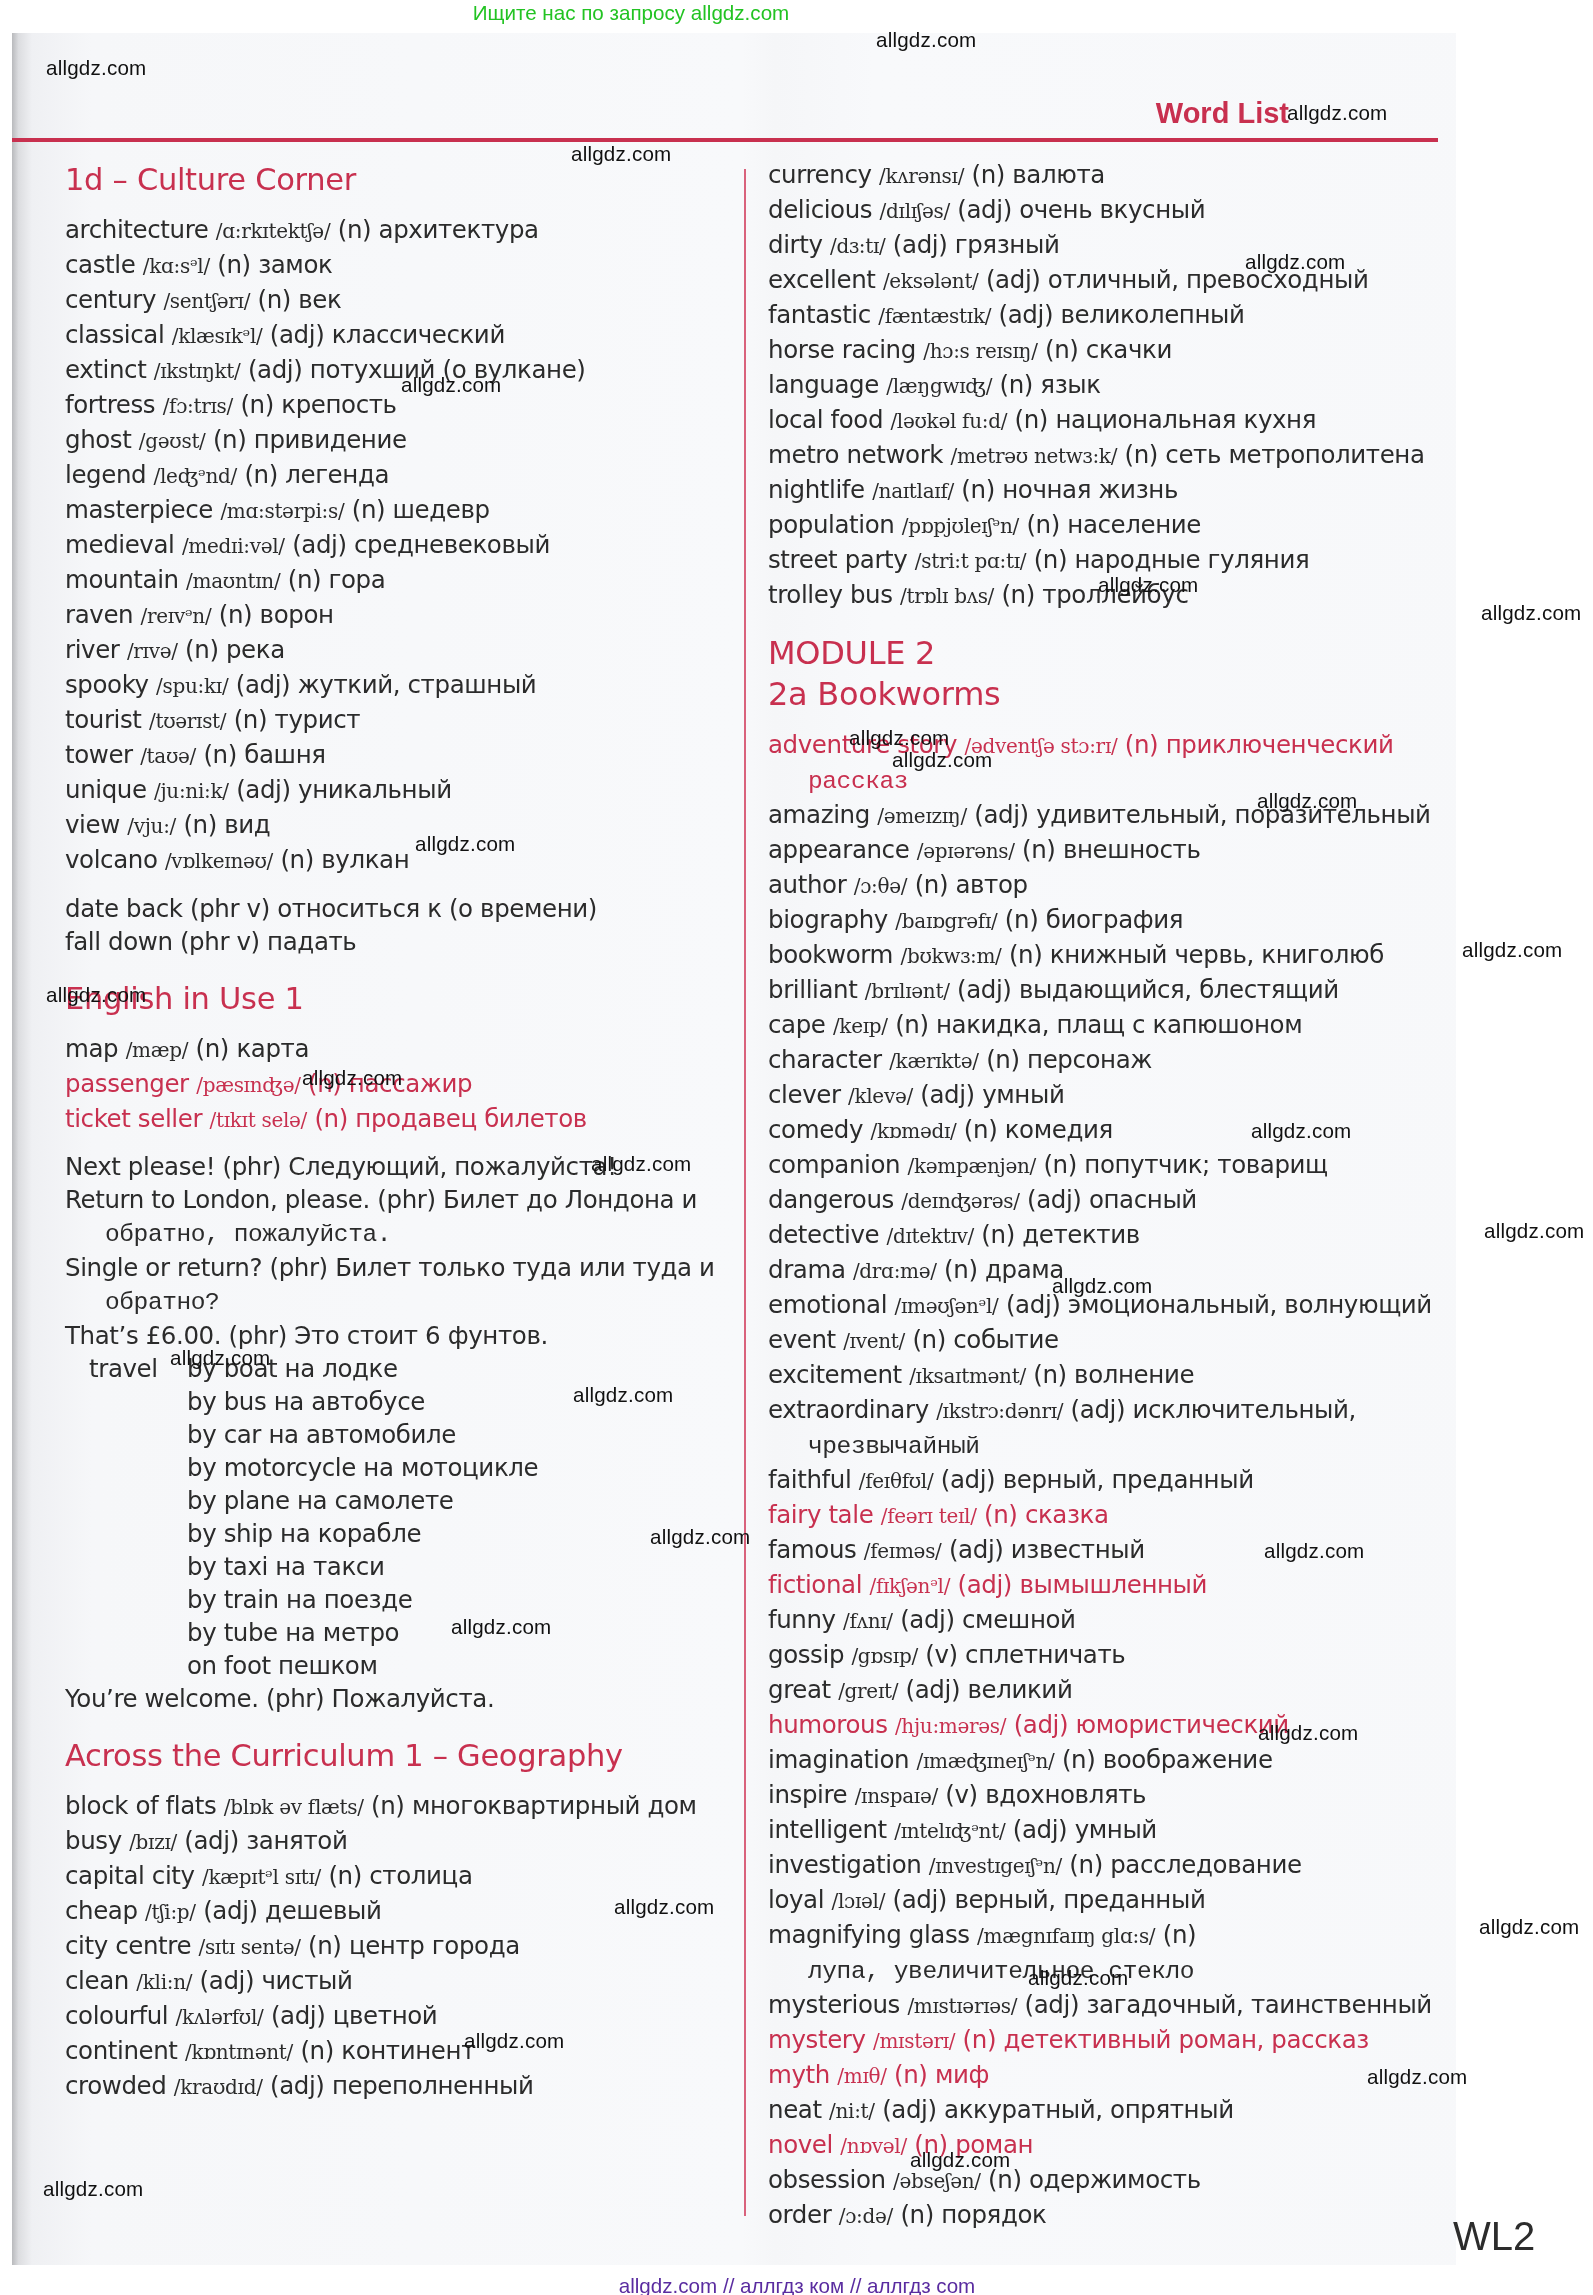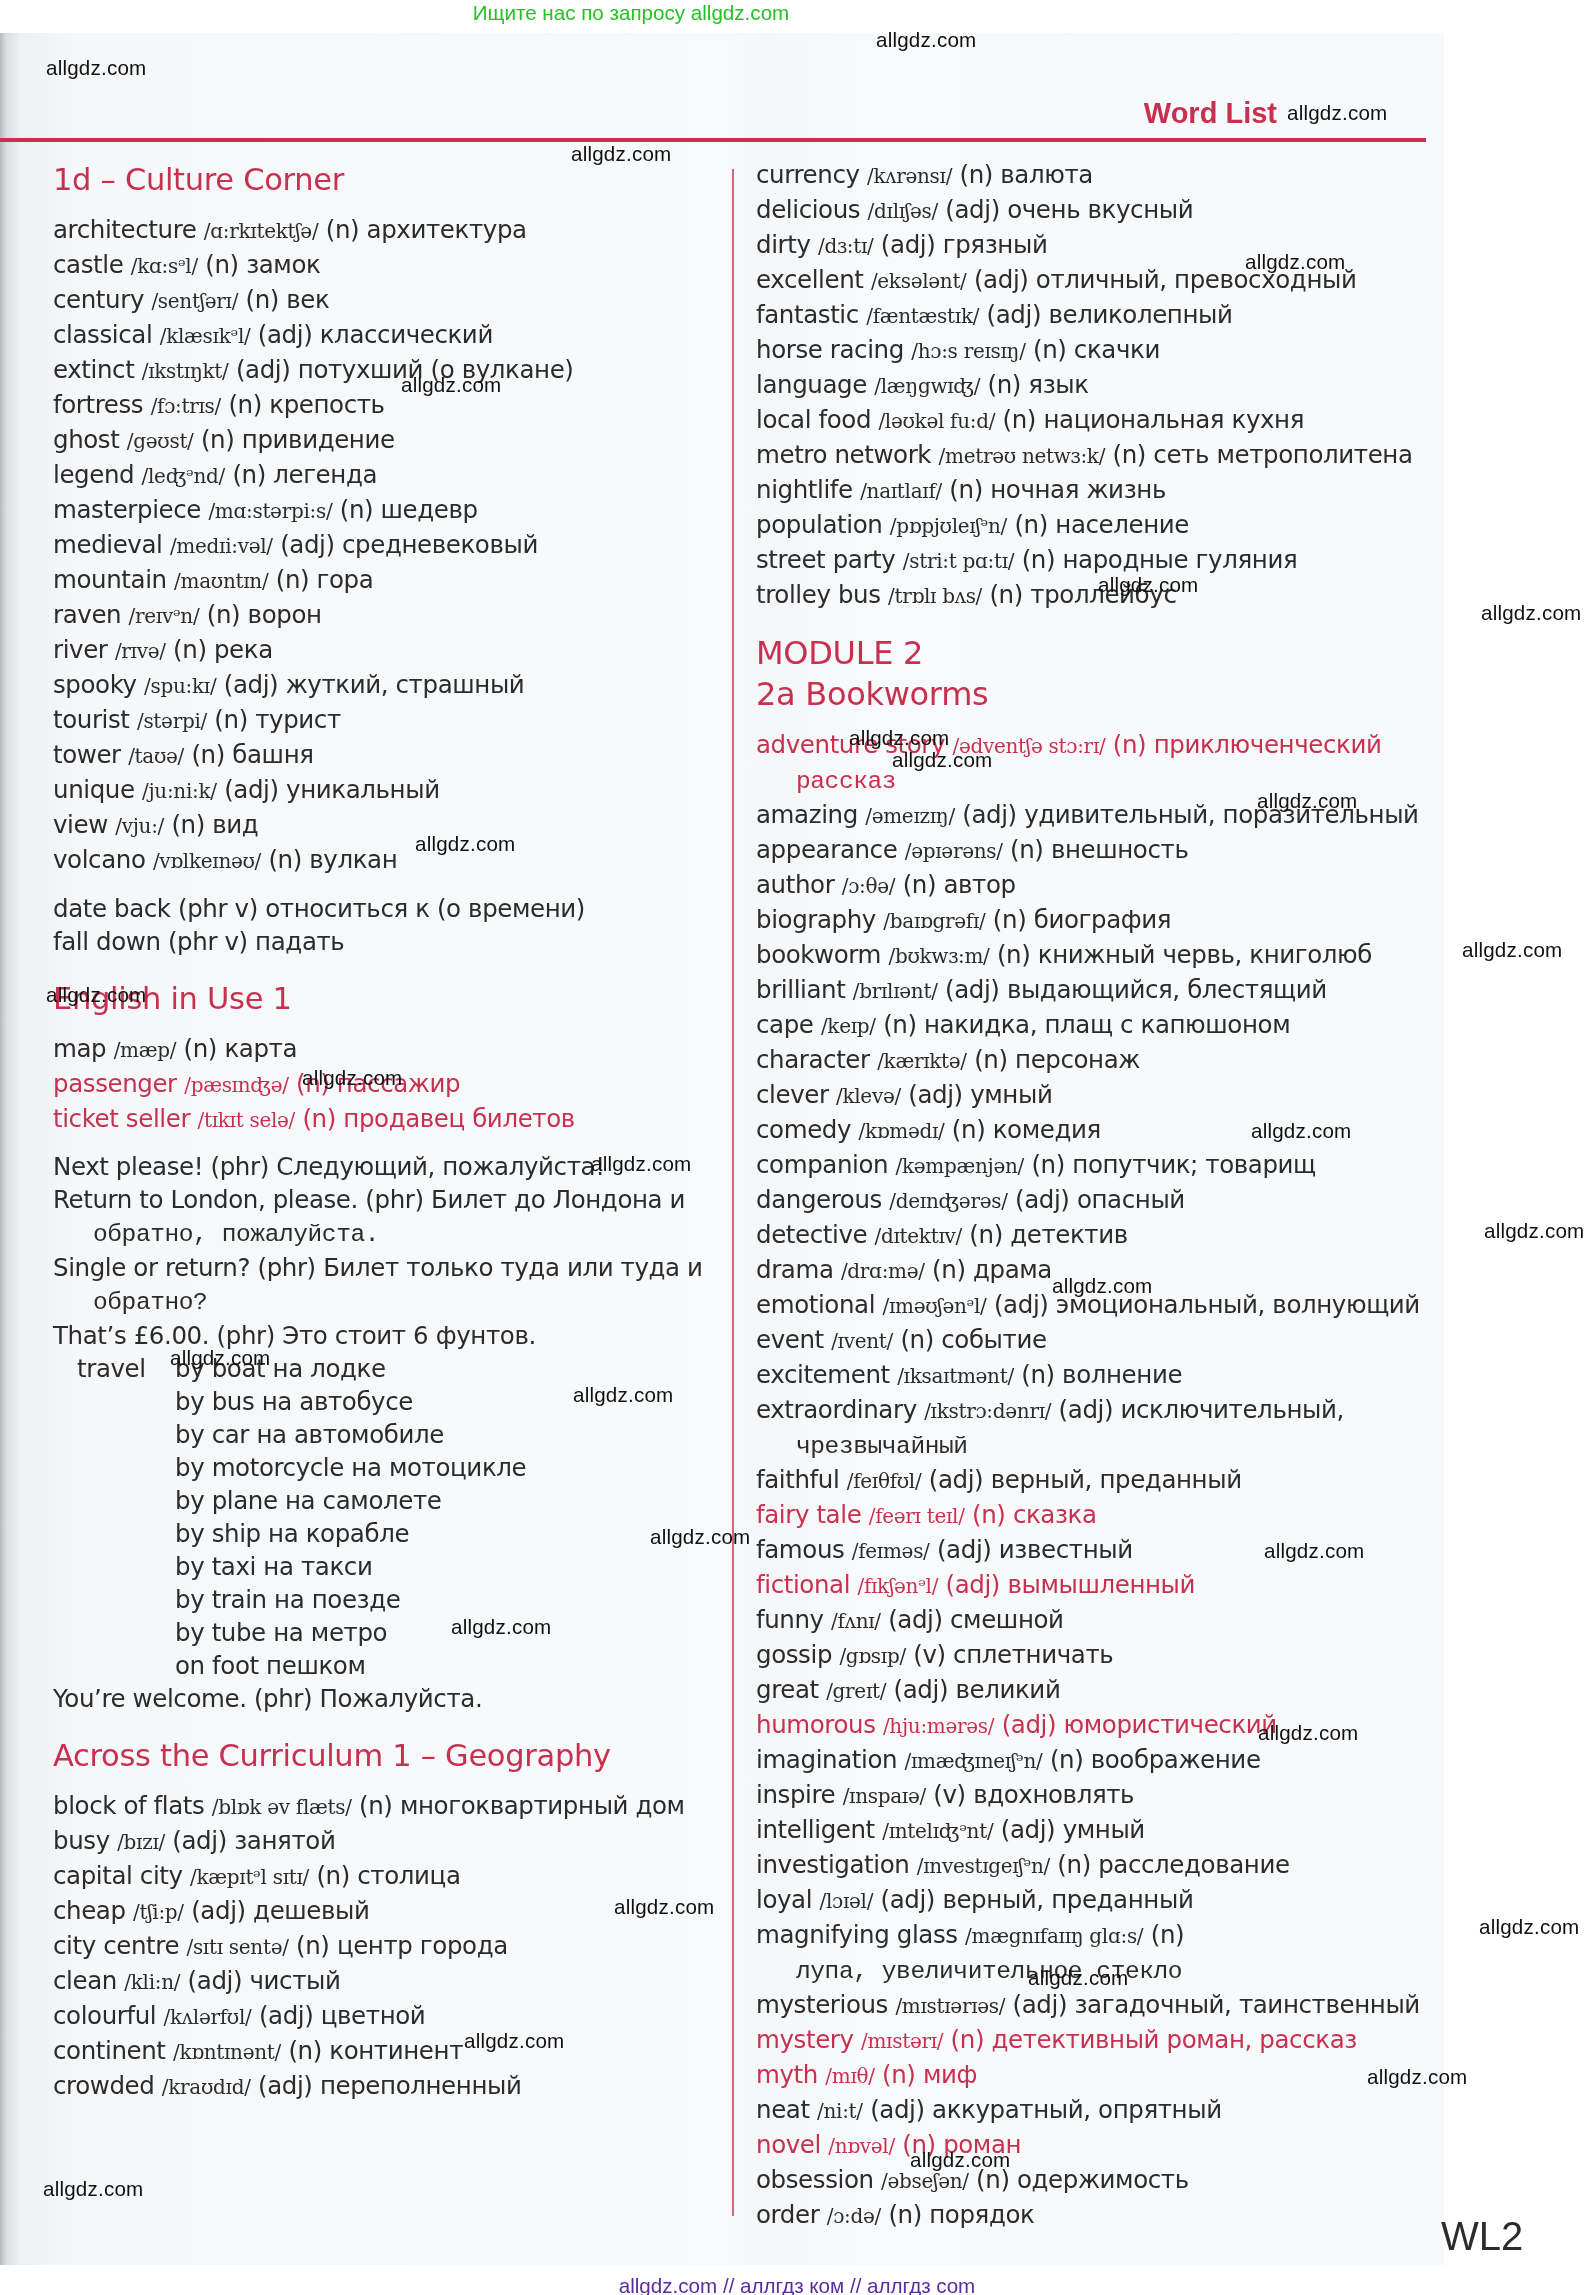--- a/index.html
+++ b/index.html
@@ -3,21 +3,21 @@
 <meta charset="utf-8">
 <style>
   html, body { margin:0; padding:0; }
   body {
     width:1594px; height:2295px; position:relative; overflow:hidden;
     background:#ffffff;
     font-family:"DejaVu Sans", sans-serif;
     color:#2b2b2b;
   }
   .page {
-    position:absolute; left:0; top:33px; width:1444px; height:2232px;
+    position:absolute; left:12px; top:33px; width:1444px; height:2232px;
     background:linear-gradient(90deg,#b9babd 0px,#dcdde0 6.6px,#eff0f3 20px,#f6f7f9 80px,#f8f9fb 730px,#f5f6f8 763px,#f8f9fb 862px,#f7f8fa 1526px,#eeeff1 1572px);
   }
   .wm { position:absolute; font-family:"Liberation Sans", sans-serif; font-size:20.6px; color:#111; white-space:nowrap; letter-spacing:0.2px; }
   .wm-top { position:absolute; top:1.3px; left:0; width:1262px; text-align:center; font-family:"Liberation Sans", sans-serif; font-size:20.6px; color:#22c322; }
   .wm-bottom { position:absolute; top:2274px; left:0; width:1594px; text-align:center; font-family:"Liberation Sans", sans-serif; font-size:20.6px; color:#5a2ca0; }
 
   .header-rule { position:absolute; left:0; top:105px; width:1426px; height:4px; background:#c8304f; }
   .header-title { position:absolute; right:167px; top:64px; font-family:"Liberation Sans", sans-serif; font-weight:bold; font-size:29px; color:#c8304f; }
   .col-divider { position:absolute; left:732px; top:136px; width:2px; height:2047px; background:#d9627c; }
   .page-num { position:absolute; left:1441px; top:2181px; font-family:"Liberation Sans", sans-serif; font-size:40px; color:#2c2c2c; }
@@ -58,21 +58,21 @@
         <div class="entry"><span>extinct</span> <span class="ipa">/ɪkstɪŋkt/</span> <span>(adj)</span> <span>потухший (о вулкане)</span></div>
         <div class="entry"><span>fortress</span> <span class="ipa">/fɔ:trɪs/</span> <span>(n)</span> <span>крепость</span></div>
         <div class="entry"><span>ghost</span> <span class="ipa">/gəʊst/</span> <span>(n)</span> <span>привидение</span></div>
         <div class="entry"><span>legend</span> <span class="ipa">/leʤᵊnd/</span> <span>(n)</span> <span>легенда</span></div>
         <div class="entry"><span>masterpiece</span> <span class="ipa">/mɑ:stərpi:s/</span> <span>(n)</span> <span>шедевр</span></div>
         <div class="entry"><span>medieval</span> <span class="ipa">/medɪi:vəl/</span> <span>(adj)</span> <span>средневековый</span></div>
         <div class="entry"><span>mountain</span> <span class="ipa">/maʊntɪn/</span> <span>(n)</span> <span>гора</span></div>
         <div class="entry"><span>raven</span> <span class="ipa">/reɪvᵊn/</span> <span>(n)</span> <span>ворон</span></div>
         <div class="entry"><span>river</span> <span class="ipa">/rɪvə/</span> <span>(n)</span> <span>река</span></div>
         <div class="entry"><span>spooky</span> <span class="ipa">/spu:kɪ/</span> <span>(adj)</span> <span>жуткий, страшный</span></div>
-        <div class="entry"><span>tourist</span> <span class="ipa">/stərpi/</span> <span>(n)</span> <span>турист</span></div>
+        <div class="entry"><span>tourist</span> <span class="ipa">/tʊərɪst/</span> <span>(n)</span> <span>турист</span></div>
         <div class="entry"><span>tower</span> <span class="ipa">/taʊə/</span> <span>(n)</span> <span>башня</span></div>
         <div class="entry"><span>unique</span> <span class="ipa">/ju:ni:k/</span> <span>(adj)</span> <span>уникальный</span></div>
         <div class="entry"><span>view</span> <span class="ipa">/vju:/</span> <span>(n)</span> <span>вид</span></div>
         <div class="entry"><span>volcano</span> <span class="ipa">/vɒlkeɪnəʊ/</span> <span>(n)</span> <span>вулкан</span></div>
       </div>
     <div class="gap-sm"></div>
     <div id="cc-phrasal">
         <div class="entry"><span>date back</span> <span>(phr v)</span> <span>относиться к (о времени)</span></div>
         <div class="entry"><span>fall down</span> <span>(phr v)</span> <span>падать</span></div>
       </div>

